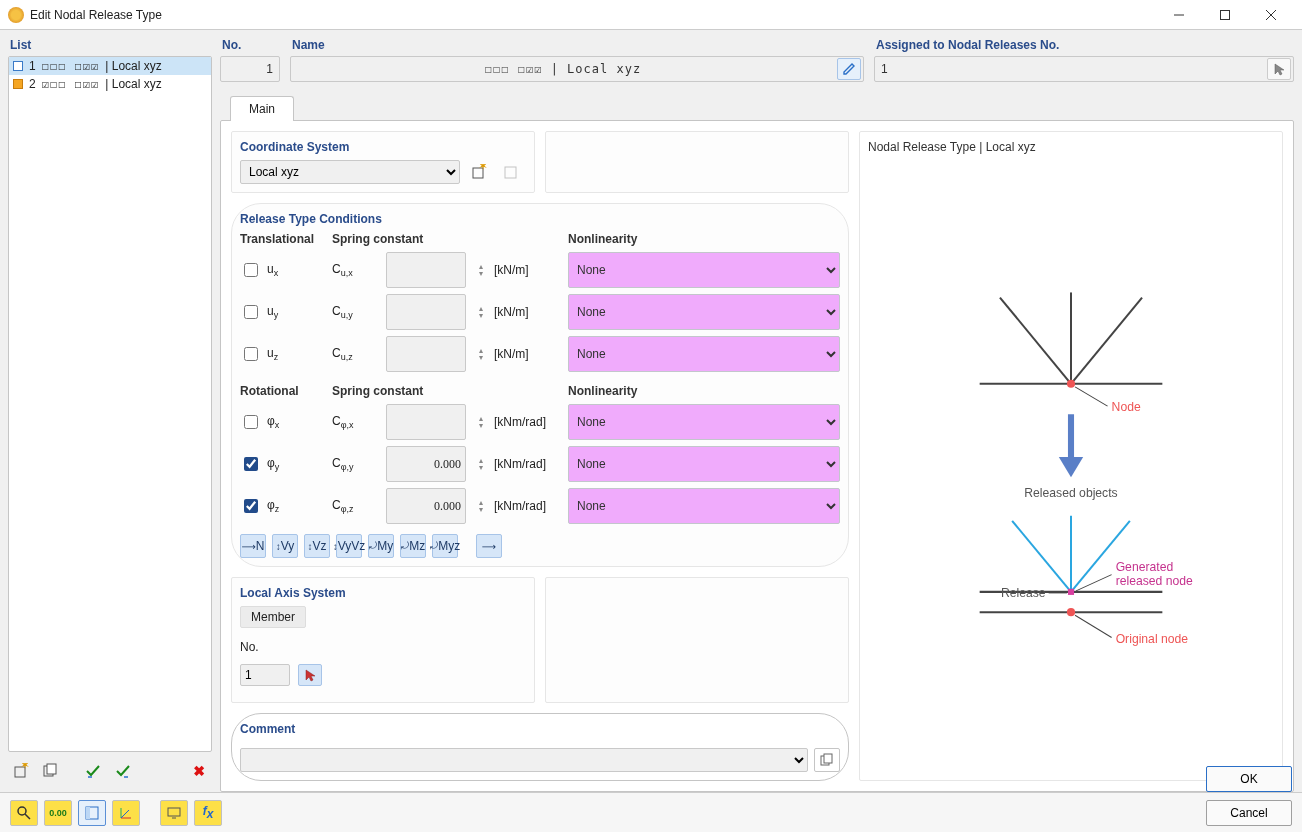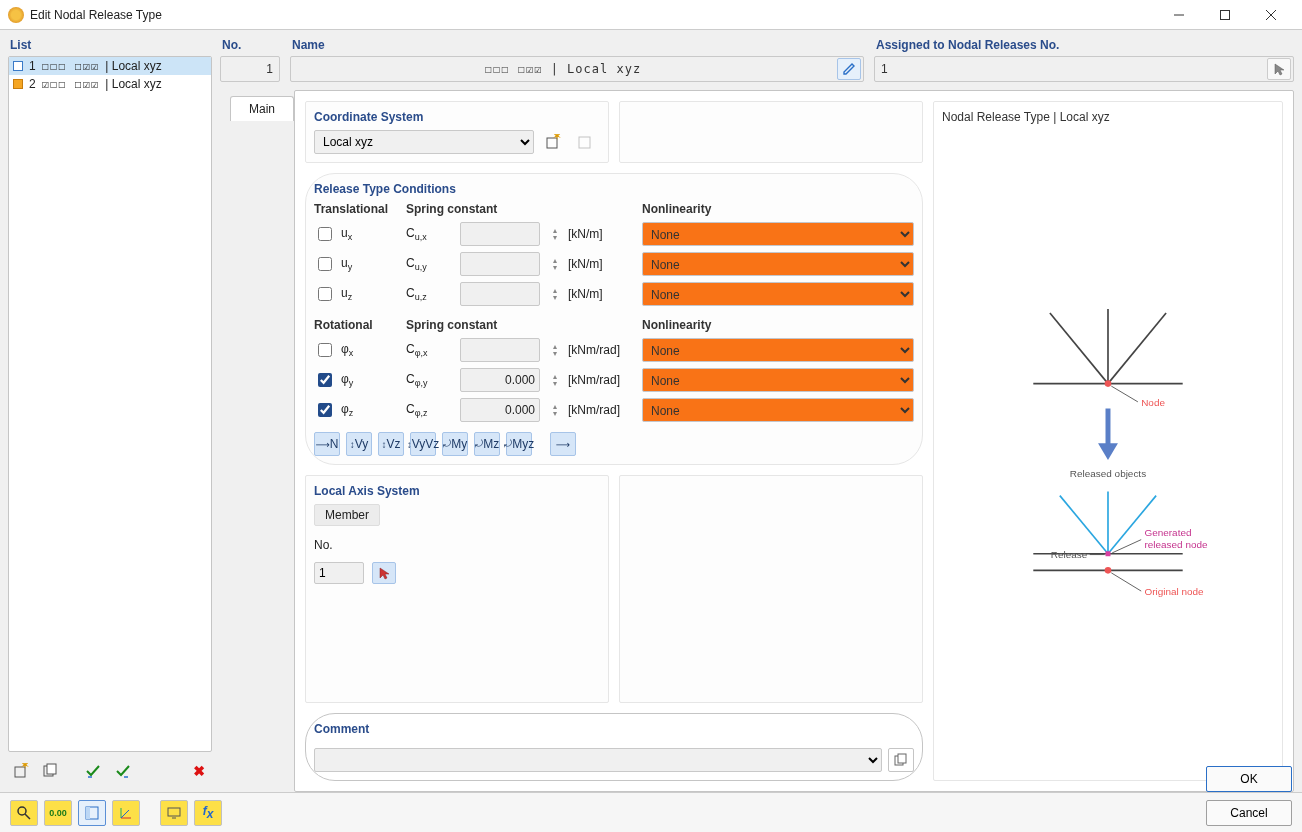--- a/index.html
+++ b/index.html
@@ -45,27 +45,27 @@
   .group-title { color:#2a4c8b; font-weight:600; margin-bottom:6px;}
   .group.tall-placeholder { flex:1; }
   select.wide { width:220px; height:24px; background:#f0f0f0; border:1px solid #c9c9c9; border-radius:2px; padding:0 4px;}
   .rtc-grid { display:grid; grid-template-columns: 88px 50px 84px 16px 70px 1fr; column-gap:4px; row-gap:6px; align-items:center;}
   .subhead { font-weight:600; color:#333;}
   .subhead.nl { grid-column: 6;}
   .chk { display:flex; align-items:center; gap:6px;}
   .chk input { width:14px; height:14px; accent-color:#224b8a;}
   .var { font-style:normal;}
   .var sub { font-size:9px;}
-  .numfld { height:24px; background:#f0f0f0; border:1px solid #c9c9c9; border-radius:2px; text-align:right; padding:0 4px; width:80px; color:#777;}
+  .numfld { height:36px; background:#f0f0f0; border:1px solid #c9c9c9; border-radius:2px; text-align:right; padding:0 4px; width:80px; color:#777;font-family:Liberation Serif, serif;}
   .numfld.enabled { color:#222;}
   .spin { width:14px; height:22px; display:flex; flex-direction:column; justify-content:center; align-items:center; color:#888;}
   .spin::before { content:"▴"; font-size:8px; line-height:7px;}
   .spin::after  { content:"▾"; font-size:8px; line-height:7px;}
   .unit { color:#222;}
-  select.nl { width:100%; height:24px; background:#f97316; border:1px solid #c3c6cc; border-radius:2px; padding:4px 4px; color:#333;}
+  select.nl { width:100%; height:36px; background:#f0abfc; border:1px solid #c3c6cc; border-radius:2px; padding:4px 4px; color:#333;}
   .preset-row { display:flex; gap:6px; margin-top:10px;}
   .pbtn { width:26px; height:24px; background:#d6e6f8; border:1px solid #a7c4e8; border-radius:2px; display:flex; align-items:center; justify-content:center; font-size:10px; color:#1f3b66;}
   .member-chip { display:inline-block; background:#ececec; border:1px solid #ddd; padding:3px 10px; border-radius:2px;}
   .no-row { display:flex; gap:8px; align-items:center; margin-top:10px;}
   .no-row input { width:50px; height:22px; background:#f0f0f0; border:1px solid #c9c9c9; border-radius:2px; padding:0 4px;}
   .no-row .pickm { width:24px; height:22px; background:#d6e6f8; border:1px solid #a7c4e8; border-radius:2px; display:flex; align-items:center; justify-content:center;}
   .diagram-box { border:1px solid #e6e6e6; background:#fff; border-radius:2px; padding:8px; height:100%; display:flex; flex-direction:column;}
   .diagram-title { color:#333; font-weight:400; margin-bottom:4px;}
   .diagram-svg { flex:1; }
   .comment-box { background:#fff; border:1px solid #c5c5c5; border-radius:2px; padding:8px; display:flex; flex-direction:column; gap:6px;}
@@ -184,21 +184,21 @@
           <span>1</span>
           <div class="pick">
             <svg width="14" height="14">
                 <path d="M3 2 L3 12 L6 9 L8 13 L10 12 L8 8 L12 8 Z" fill="#888" stroke="#555" stroke-width="0.5"></path>
               </svg>
           </div>
         </div>
       </div>
     </div>
 
-    <div style="display:flex; flex-direction:row; flex:1; min-height:0;">
+    <div style="display:flex; flex-direction:column; flex:1; min-height:0;">
       <div class="tabs">
         <div class="tab">Main</div>
       </div>
       <div class="main-area">
         <div class="col-left-stack" style="width:618px;">
           <div class="wide-pair">
 
             <div class="group">
               <div class="group-title">Coordinate System</div>
               <div style="display:flex; gap:6px; align-items:center;">

